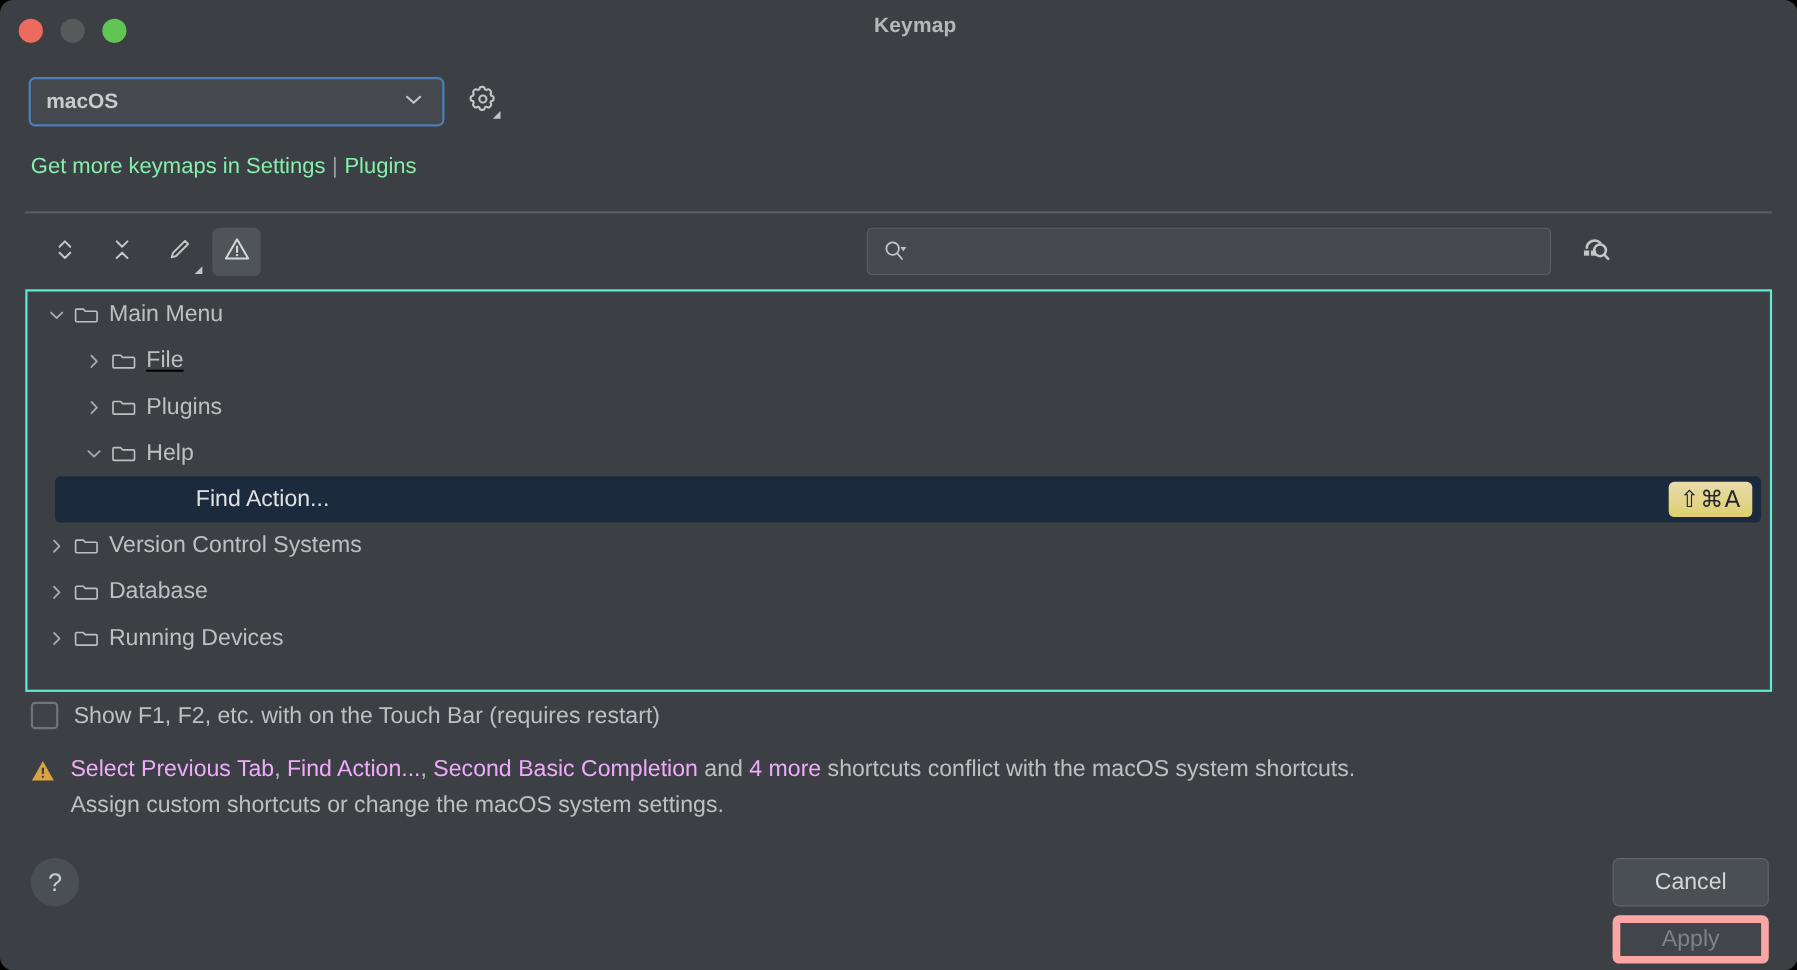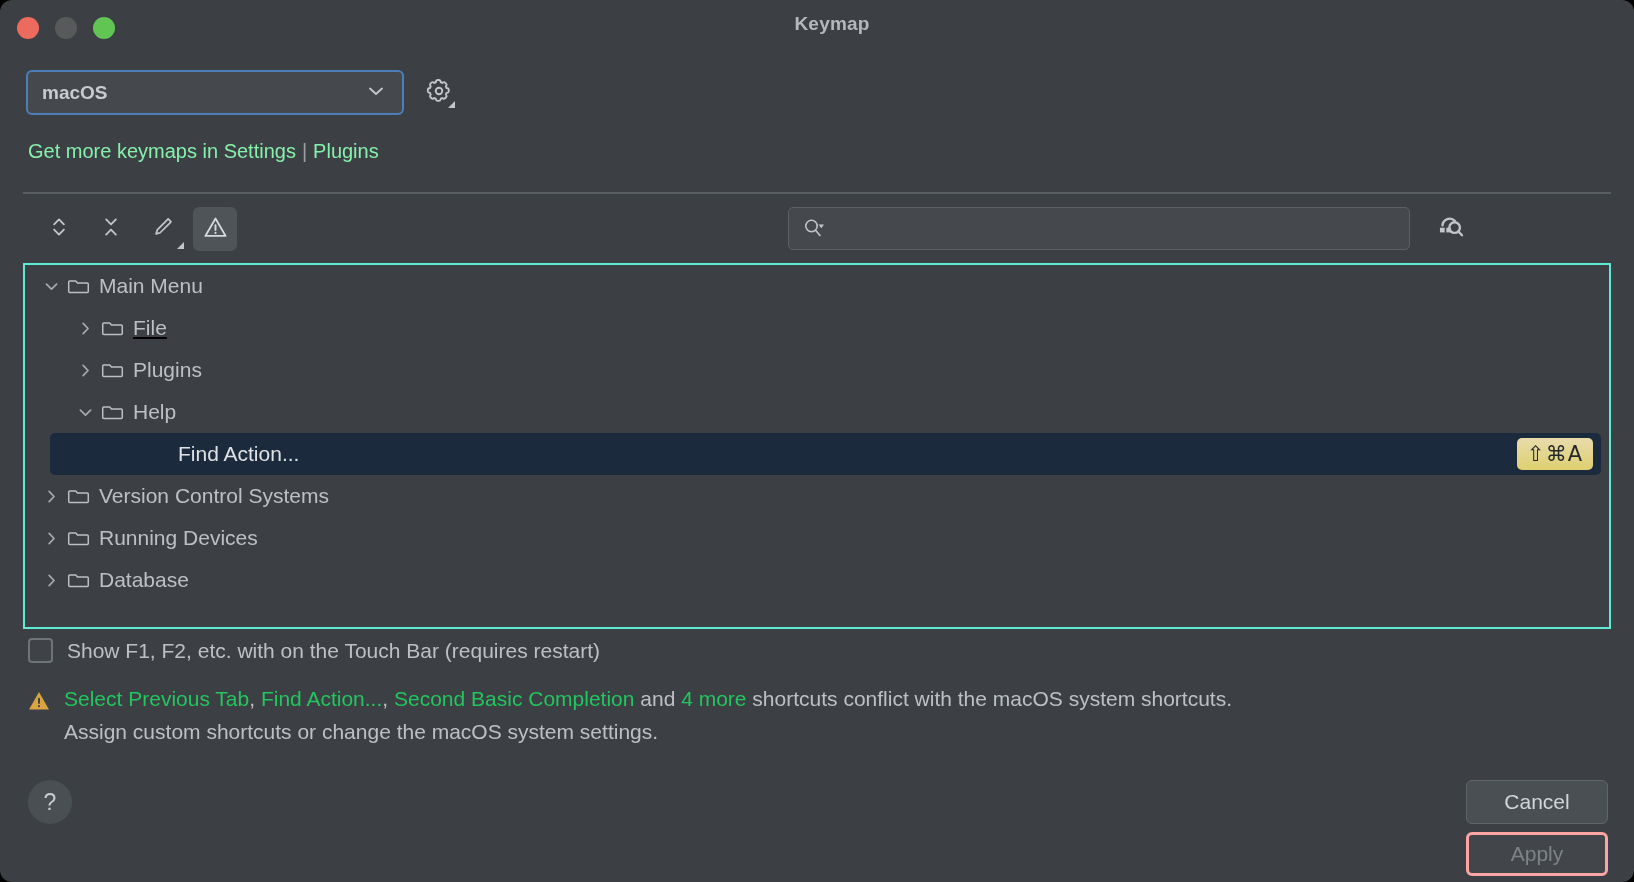--- a/index.html
+++ b/index.html
@@ -245,21 +245,21 @@
     width: 1585px;
     display: flex;
     gap: 12px;
   }
   #warning .wtext {
     font-size: 21px;
     line-height: 33px;
     color: #bdc0c3;
   }
   #warning .wtext a {
-    color: #22c55e;
+    color: #f0abfc;
     text-decoration: none;
     cursor: pointer;
   }
 
   
   #help-btn {
     position: absolute;
     left: 28px; top: 780px;
     width: 44px; height: 44px;
     border-radius: 50%;
@@ -283,21 +283,21 @@
     display: flex; align-items: center; justify-content: center;
     font-size: 21px;
     cursor: pointer;
     border: 1px solid #60656a;
     background: #4a4f53;
     color: #d3d6d8;
   }
   .dbtn.ghost {
     background: #42464a;
     color: #7e8387;
-    border: 3px solid #fca5a5;
+    border: 7px solid #fca5a5;
     cursor: default;
   }
   .dbtn.primary {
     background: #1d4ed8;
     border: 1px solid #6c93c4;
     color: #ffffff;
     min-width: 142px;
   }
 </style>
 </head>
@@ -481,34 +481,34 @@
         <span class="arrow">
           <svg width="17" height="17" viewBox="0 0 16 16" fill="none">
             <path d="M5.8 3.2 L10.4 8 L5.8 12.8" stroke="#a7abae" stroke-width="1.6" stroke-linecap="round" stroke-linejoin="round"></path>
           </svg>
         </span>
         <span class="folder">
           <svg width="23" height="23" viewBox="0 0 20 20" fill="none">
             <path d="M2.4 5.2 h5.2 l1.5 1.7 h8.5 a.9 .9 0 0 1 .9 .9 v6.5 a.9 .9 0 0 1 -.9 .9 h-15.2 a.9 .9 0 0 1 -.9 -.9 v-8.2 a.9 .9 0 0 1 .9 -.9 z" stroke="#bcc0c3" stroke-width="1.3" stroke-linejoin="round" fill="none"></path>
           </svg>
         </span>
+        <span class="label">Database</span>
+      </div>
+      <div class="row" style="padding-left: 14px;">
+        <span class="arrow">
+          <svg width="17" height="17" viewBox="0 0 16 16" fill="none">
+            <path d="M5.8 3.2 L10.4 8 L5.8 12.8" stroke="#a7abae" stroke-width="1.6" stroke-linecap="round" stroke-linejoin="round"></path>
+          </svg>
+        </span>
+        <span class="folder">
+          <svg width="23" height="23" viewBox="0 0 20 20" fill="none">
+            <path d="M2.4 5.2 h5.2 l1.5 1.7 h8.5 a.9 .9 0 0 1 .9 .9 v6.5 a.9 .9 0 0 1 -.9 .9 h-15.2 a.9 .9 0 0 1 -.9 -.9 v-8.2 a.9 .9 0 0 1 .9 -.9 z" stroke="#bcc0c3" stroke-width="1.3" stroke-linejoin="round" fill="none"></path>
+          </svg>
+        </span>
         <span class="label">Running Devices</span>
-      </div>
-      <div class="row" style="padding-left: 14px;">
-        <span class="arrow">
-          <svg width="17" height="17" viewBox="0 0 16 16" fill="none">
-            <path d="M5.8 3.2 L10.4 8 L5.8 12.8" stroke="#a7abae" stroke-width="1.6" stroke-linecap="round" stroke-linejoin="round"></path>
-          </svg>
-        </span>
-        <span class="folder">
-          <svg width="23" height="23" viewBox="0 0 20 20" fill="none">
-            <path d="M2.4 5.2 h5.2 l1.5 1.7 h8.5 a.9 .9 0 0 1 .9 .9 v6.5 a.9 .9 0 0 1 -.9 .9 h-15.2 a.9 .9 0 0 1 -.9 -.9 v-8.2 a.9 .9 0 0 1 .9 -.9 z" stroke="#bcc0c3" stroke-width="1.3" stroke-linejoin="round" fill="none"></path>
-          </svg>
-        </span>
-        <span class="label">Database</span>
       </div>
     </div>
 
   <div id="touchbar-row">
     <span class="cbox"></span>
     <span class="cb-label">Show F1, F2, etc. with on the Touch Bar (requires restart)</span>
   </div>
 
   <div id="warning">
     <span style="flex:0 0 auto; margin-top:6px;">

